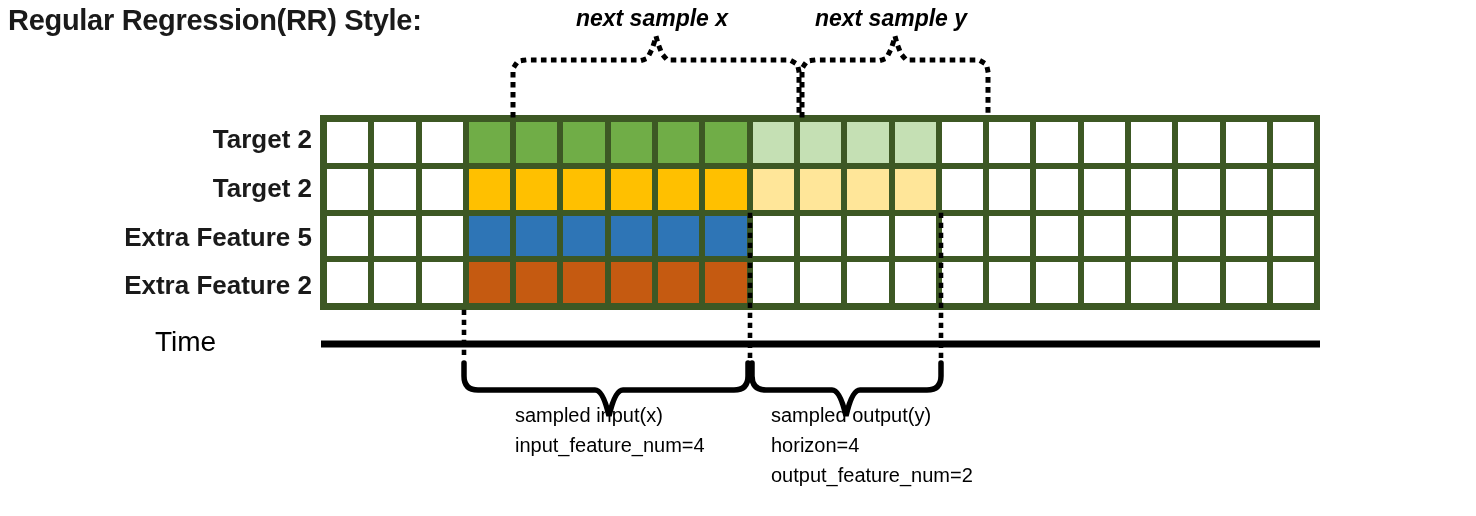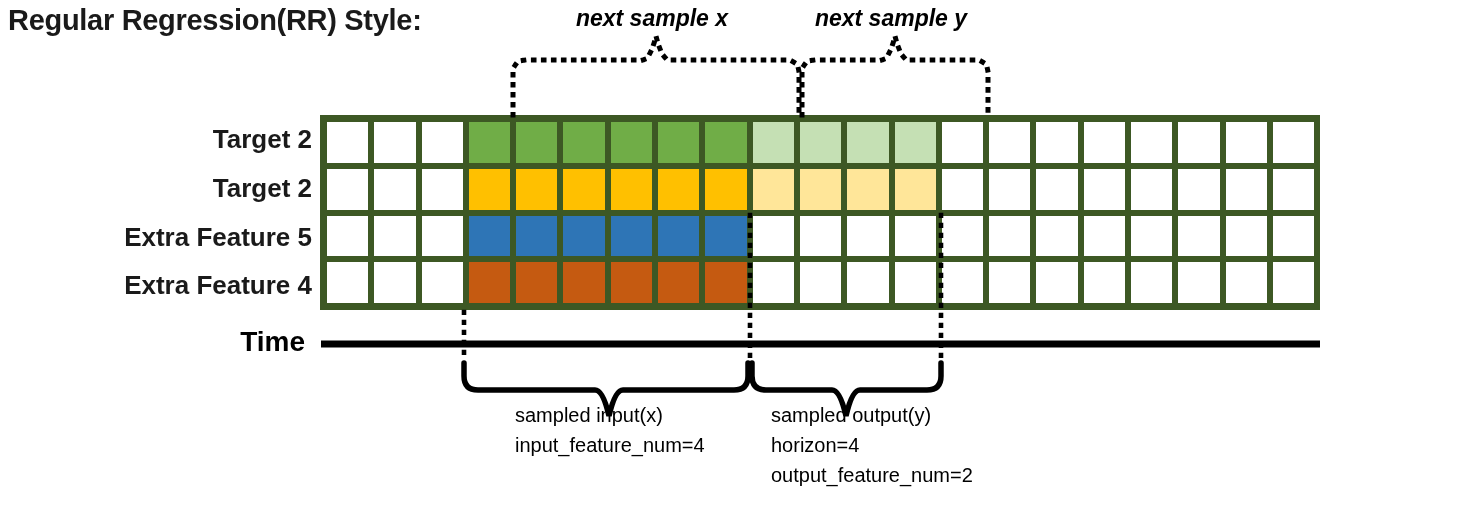--- a/index.html
+++ b/index.html
@@ -40,22 +40,22 @@
     gap:6px;padding:7px;
     z-index:1;
   }
   .cell{width:100%;height:100%;}
   .overlay{
     position:absolute;left:0;top:0;width:1476px;height:516px;
     z-index:2;pointer-events:none;
   }
   .time-label{
     position:absolute;left:155px;top:326px;width:150px;
-    text-align:right;
-    font-size:28px;font-weight:700;color:#000;z-index:3;
+    text-align:left;
+    font-size:28px;font-weight:400;color:#000;z-index:3;
   }
   .note{
     position:absolute;top:400px;
     font-size:20px;font-weight:400;line-height:30px;color:#000;
     white-space:nowrap;z-index:3;
   }
   .note.input{left:515px;}
   .note.output{left:771px;}
 </style>
 </head>
@@ -64,21 +64,21 @@
 <div class="canvas">
 
   <div class="title">Regular Regression(RR) Style:</div>
 
   <div class="top-label y">next sample y</div>
   <div class="top-label x">next sample x</div>
 
   <div class="row-label" style="top:115px">Target 2</div>
   <div class="row-label" style="top:164px">Target 2</div>
   <div class="row-label" style="top:213px">Extra Feature 5</div>
-  <div class="row-label" style="top:261px">Extra Feature 4</div>
+  <div class="row-label" style="top:261px">Extra Feature 2</div>
 
   <div class="grid" id="grid" style="background: rgb(61, 88, 36);">
       <div class="cell" style="background: rgb(255, 255, 255);"></div>
       <div class="cell" style="background: rgb(255, 255, 255);"></div>
       <div class="cell" style="background: rgb(255, 255, 255);"></div>
       <div class="cell" style="background: rgb(112, 173, 71);"></div>
       <div class="cell" style="background: rgb(112, 173, 71);"></div>
       <div class="cell" style="background: rgb(112, 173, 71);"></div>
       <div class="cell" style="background: rgb(112, 173, 71);"></div>
       <div class="cell" style="background: rgb(112, 173, 71);"></div>

